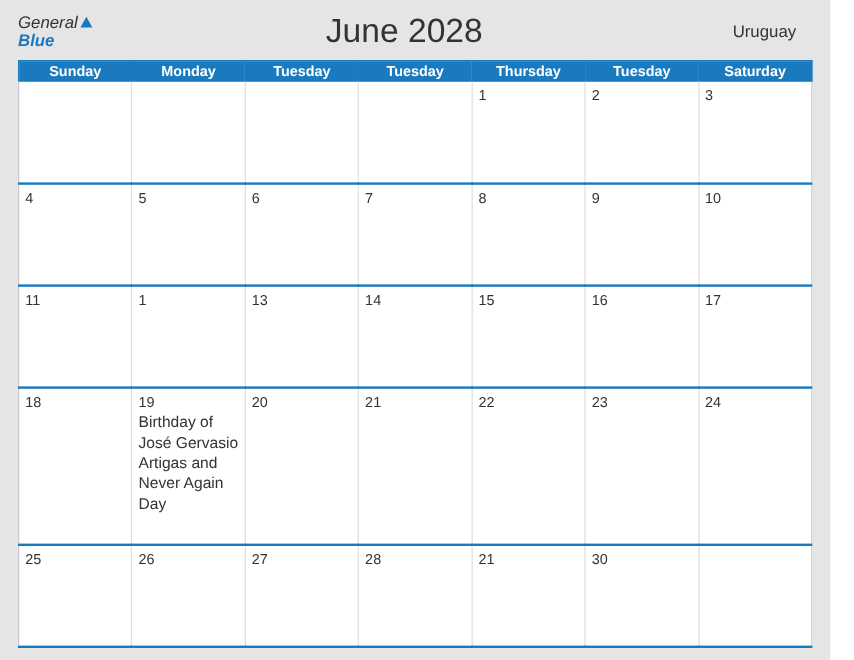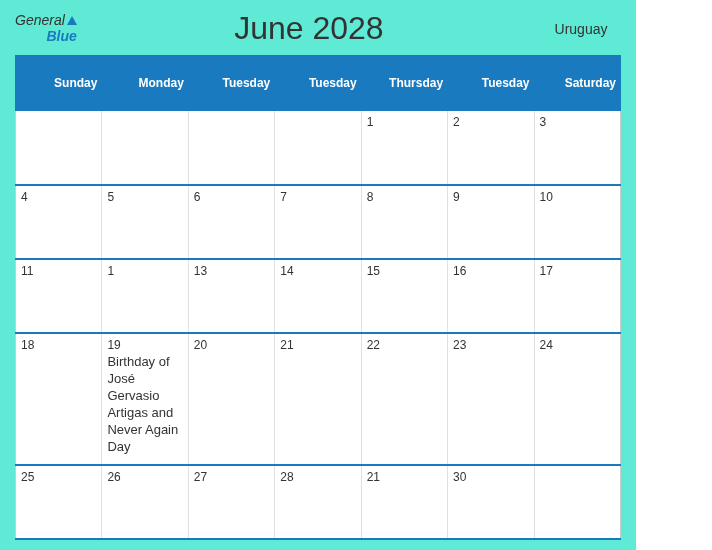--- a/index.html
+++ b/index.html
@@ -4,41 +4,41 @@
   <style>
     * { box-sizing: border-box; margin: 0; padding: 0; }
     body {
       font-family: Arial, sans-serif;
       background: #fff;
       width: 712px;
       height: 550px;
       overflow: hidden;
     }
     .page {
-      width: 636px;
+      width: 692px;
       height: 550px;
-      background: #5eead4;
+      background: #e5e5e5;
       display: flex;
       flex-direction: column;
       padding: 10px 15px 10px 15px;
     }
     .header {
       display: flex;
       align-items: center;
       justify-content: space-between;
       margin-bottom: 8px;
     }
     .logo {
       display: flex;
       align-items: flex-end;
       font-size: 13px;
       line-height: 1;
     }
     .title {
-      font-size: 32px;
+      font-size: 28px;
       color: #333;
       font-weight: normal;
       text-align: center;
       flex: 1;
     }
     .country {
       font-size: 14px;
       color: #333;
       text-align: center;
       min-width: 80px;
@@ -48,22 +48,22 @@
       border: 1px solid #ccc;
       border-collapse: collapse;
       width: 100%;
       table-layout: fixed;
     }
     .calendar thead tr th {
       background: #1a7abf;
       color: #fff;
       font-size: 12px;
       font-weight: bold;
-      padding: 20px 4px;
-      text-align: right;
+      padding: 1px 4px;
+      text-align: center;
       border: 1px solid #1a7abf;
     }
     .calendar tbody tr {
       border-bottom: 2px solid #1a7abf;
     }
     .calendar tbody tr td {
       vertical-align: top;
       padding: 4px 5px;
       font-size: 12px;
       color: #333;
@@ -93,21 +93,21 @@
 <body>
 
 <div class="page">
   <div class="header">
     <div class="logo">
   <div style="display:flex;flex-direction:column;line-height:1.1;">
     <div style="display:flex;align-items:center;">
       <span style="font-size:14px;color:#333;font-style:italic;">General</span>
       <span style="display:inline-block;width:0;height:0;border-left:5px solid transparent;border-right:5px solid transparent;border-bottom:9px solid #1a7abf;margin-left:2px;margin-bottom:0px;"></span>
     </div>
-    <span style="font-size:14px;color:#1a7abf;font-style:italic;font-weight:bold;text-align:right;">Blue</span>
+    <span style="font-size:14px;color:#1a7abf;font-style:italic;font-weight:bold;">Blue</span>
   </div>
 </div>
     <div class="title">June 2028</div>
     <div class="country">Uruguay</div>
   </div>
 
   <table class="calendar">
     <thead>
       <tr>
         <th>Sunday</th>

